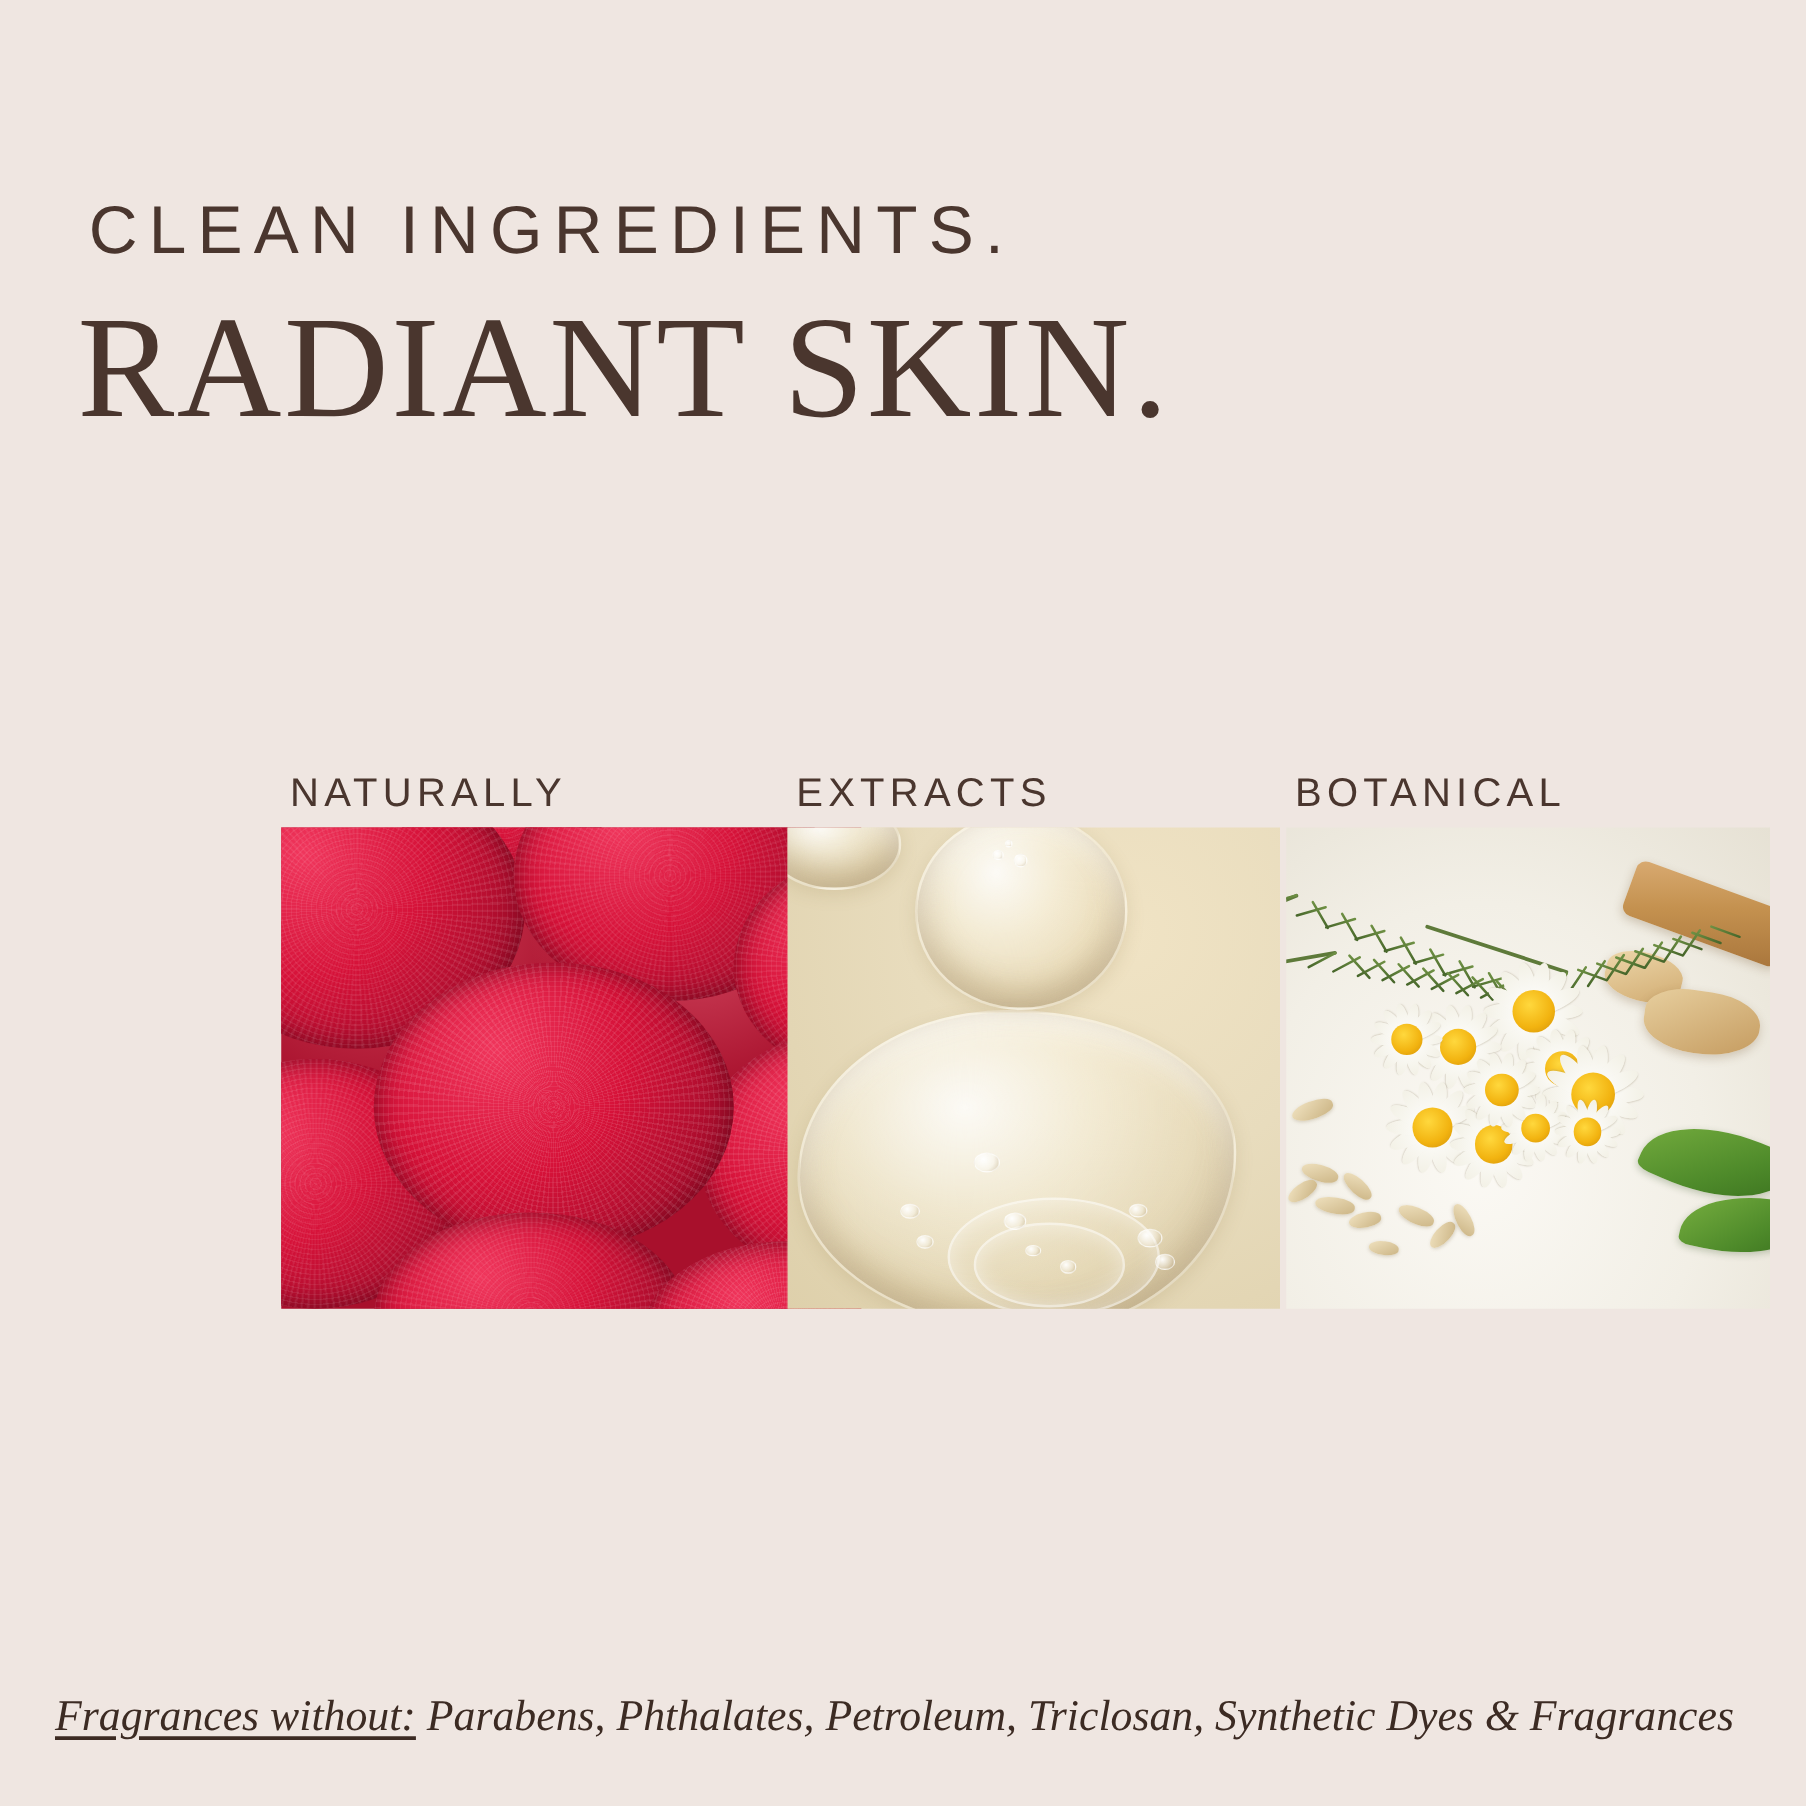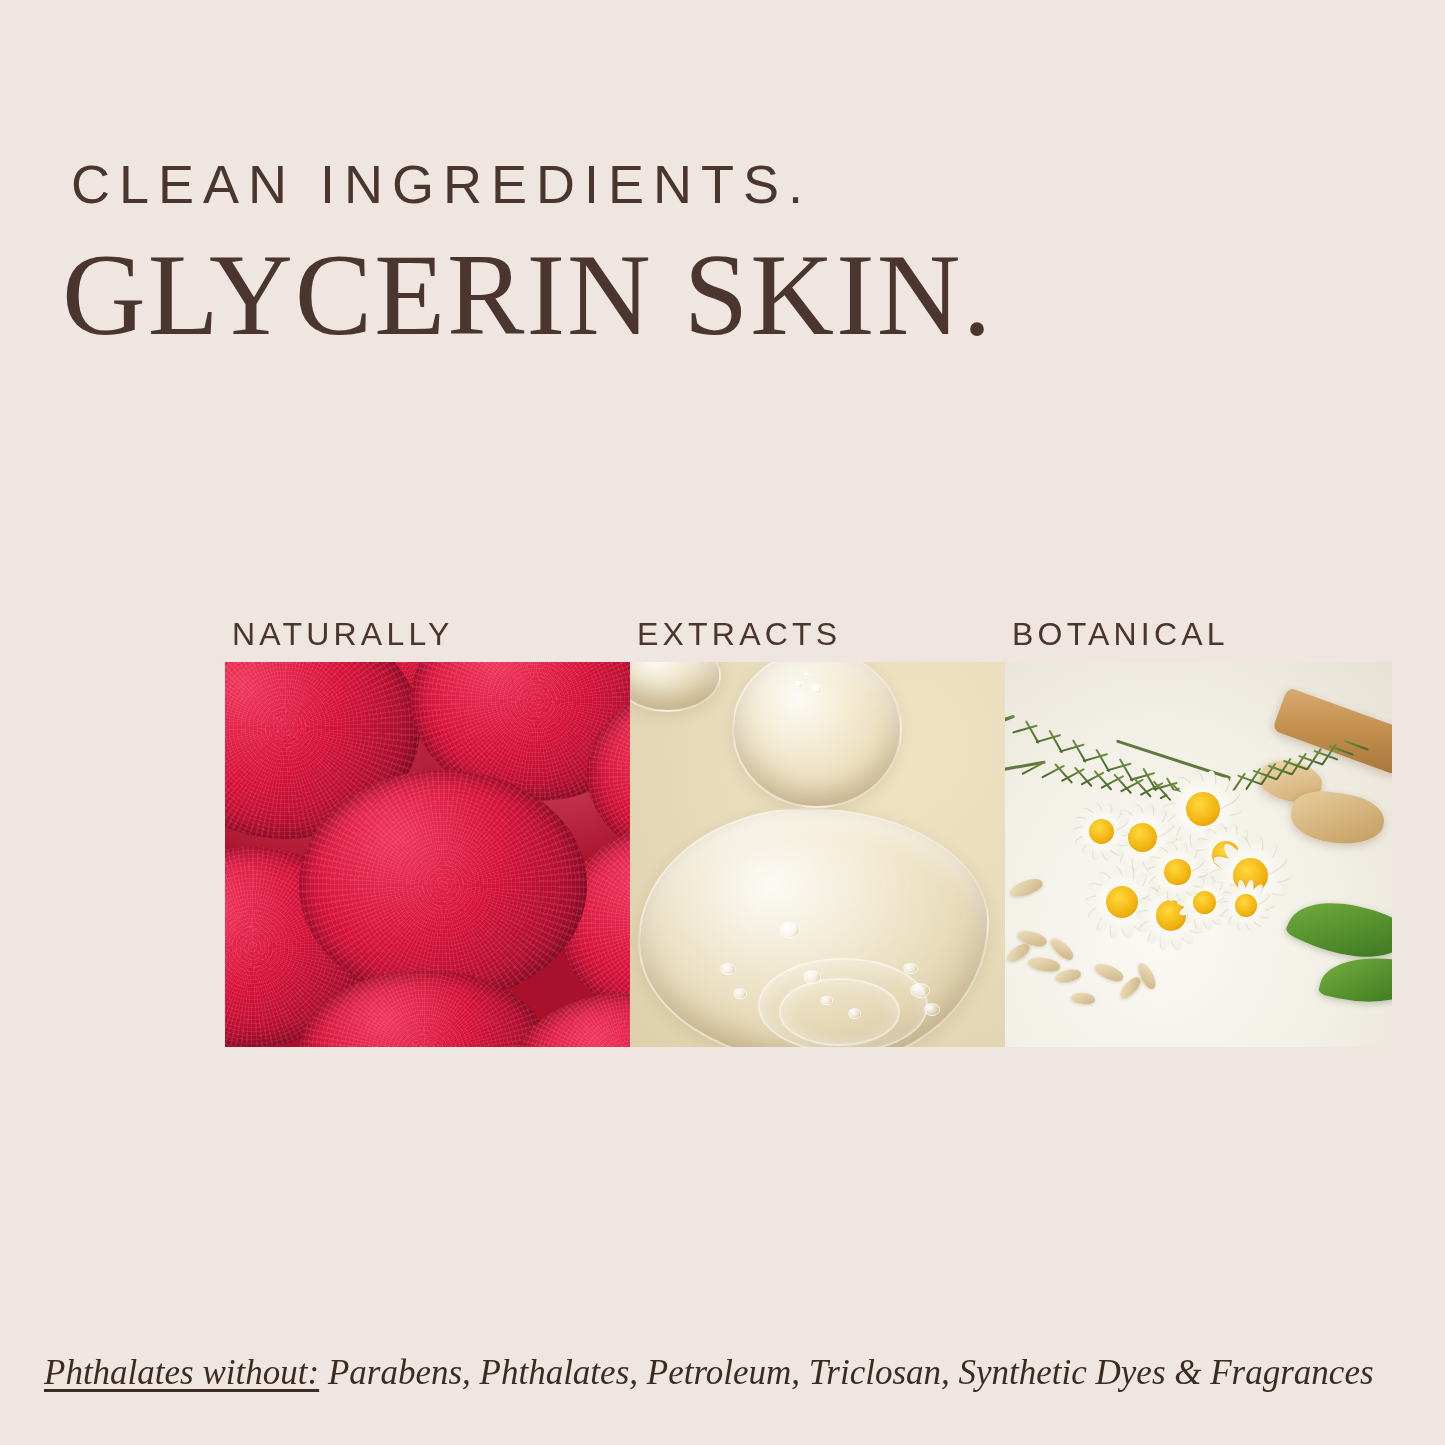--- a/index.html
+++ b/index.html
@@ -56,21 +56,21 @@
     height: 490px;
   }
   .col {
     position: absolute;
     top: 0;
     width: 388px;
     height: 487px;
   }
   .col-0 { left: 0px;   width: 464px; }
   .col-1 { left: 405px; width: 394px; }
-  .col-2 { left: 780px; width: 387px; }
+  .col-2 { left: 804px; width: 387px; }
 
   .col-label {
     position: absolute;
     left: 7px;
     top: 9px;
     font-family: "Liberation Sans", sans-serif;
     font-size: 32px;
     font-weight: 400;
     letter-spacing: 4.2px;
     line-height: 1.36;
@@ -265,21 +265,21 @@
     line-height: 1.2;
     white-space: nowrap;
   }
   .footer .lead { text-decoration: underline; text-underline-offset: 5px; }
 </style>
 </head>
 <body>
 
 <div class="headline-block">
   <div class="eyebrow">CLEAN INGREDIENTS.</div>
-  <div class="display-title">GLYCERIN SKIN.</div>
+  <div class="display-title">RADIANT SKIN.</div>
 </div>
 
 <div class="columns">
 
   <div class="col col-0">
     <div class="col-label">
       <span>NATURALLY</span><br>
       <span>DERIVED </span><span class="strong">DHA</span>
     </div>
     <div class="photo beets">
@@ -570,14 +570,14 @@
           <div class="seed" style="left: 29%; top: 83%; width: 26px; height: 12px; transform: rotate(-48deg);"></div>
           <div class="seed" style="left: 33%; top: 80%; width: 28px; height: 12px; transform: rotate(62deg);"></div>
           <div class="seed" style="left: 17%; top: 86%; width: 24px; height: 11px; transform: rotate(5deg);"></div>
         </div>
     </div>
   </div>
 
 </div>
 
 <div class="footer">
-  <span class="lead">Phthalates without:</span><span> Parabens, Phthalates, Petroleum, Triclosan, Synthetic Dyes &amp; Fragrances</span>
+  <span class="lead">Fragrances without:</span><span> Parabens, Phthalates, Petroleum, Triclosan, Synthetic Dyes &amp; Fragrances</span>
 </div>
 
 </body></html>

